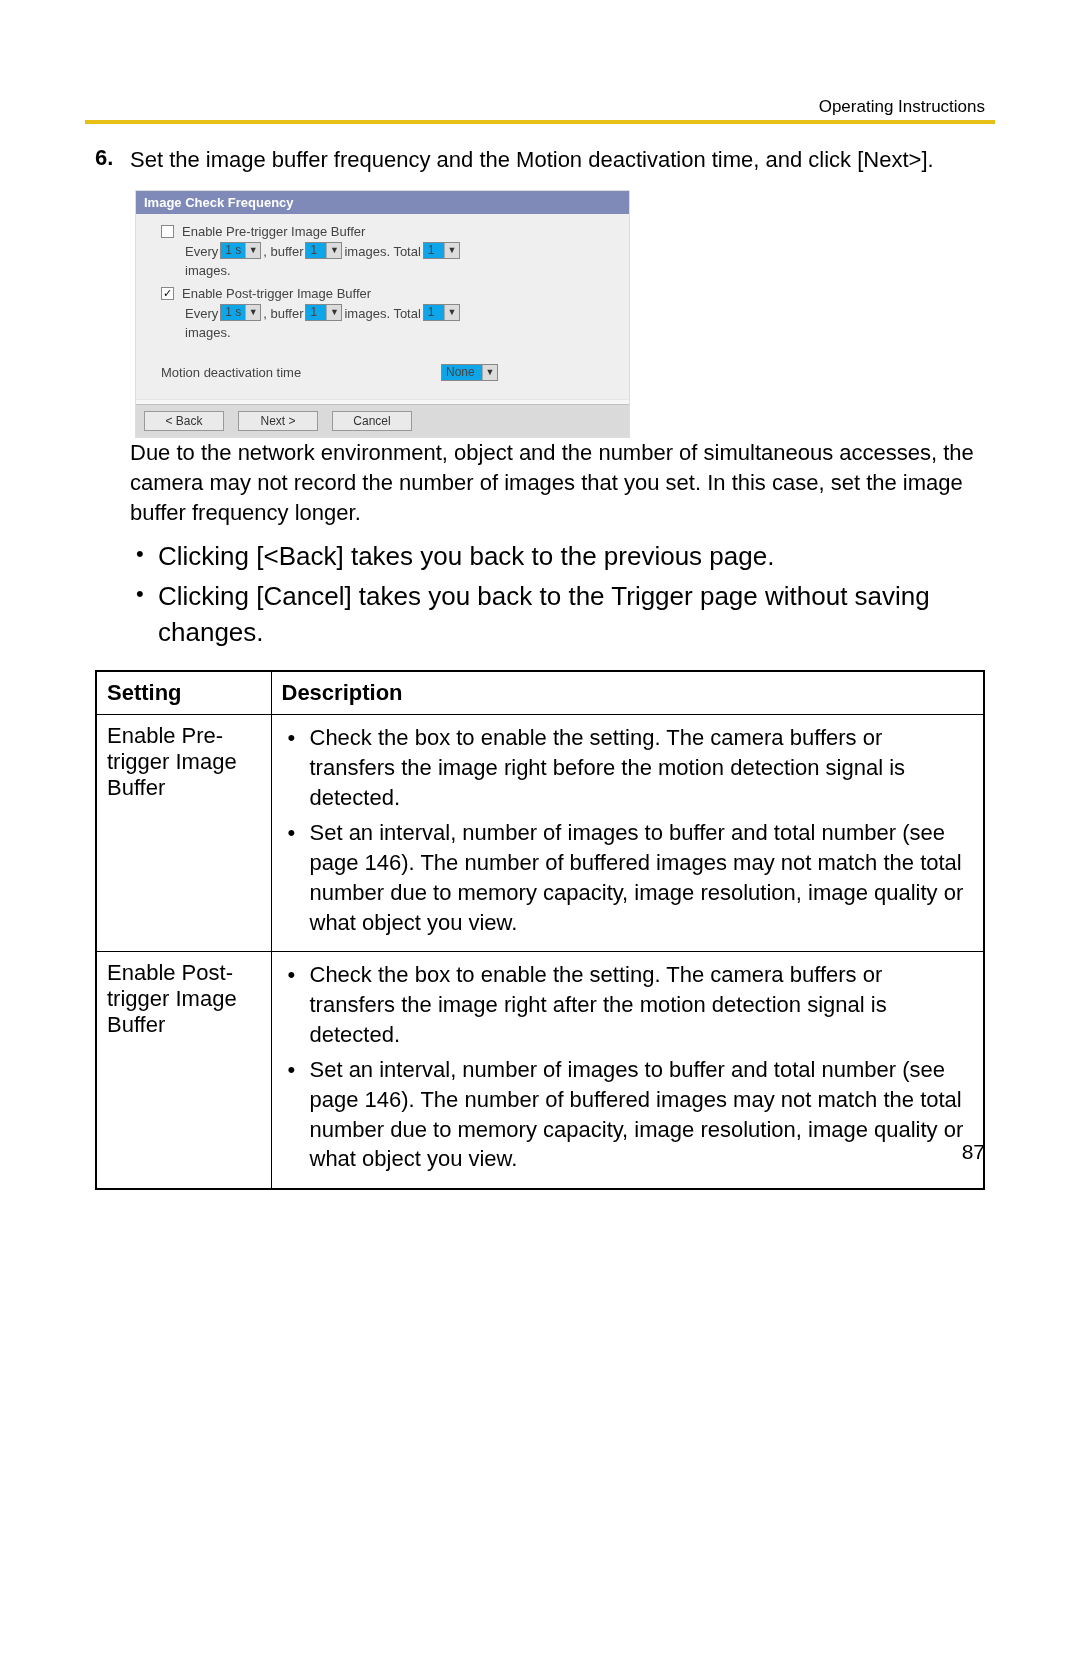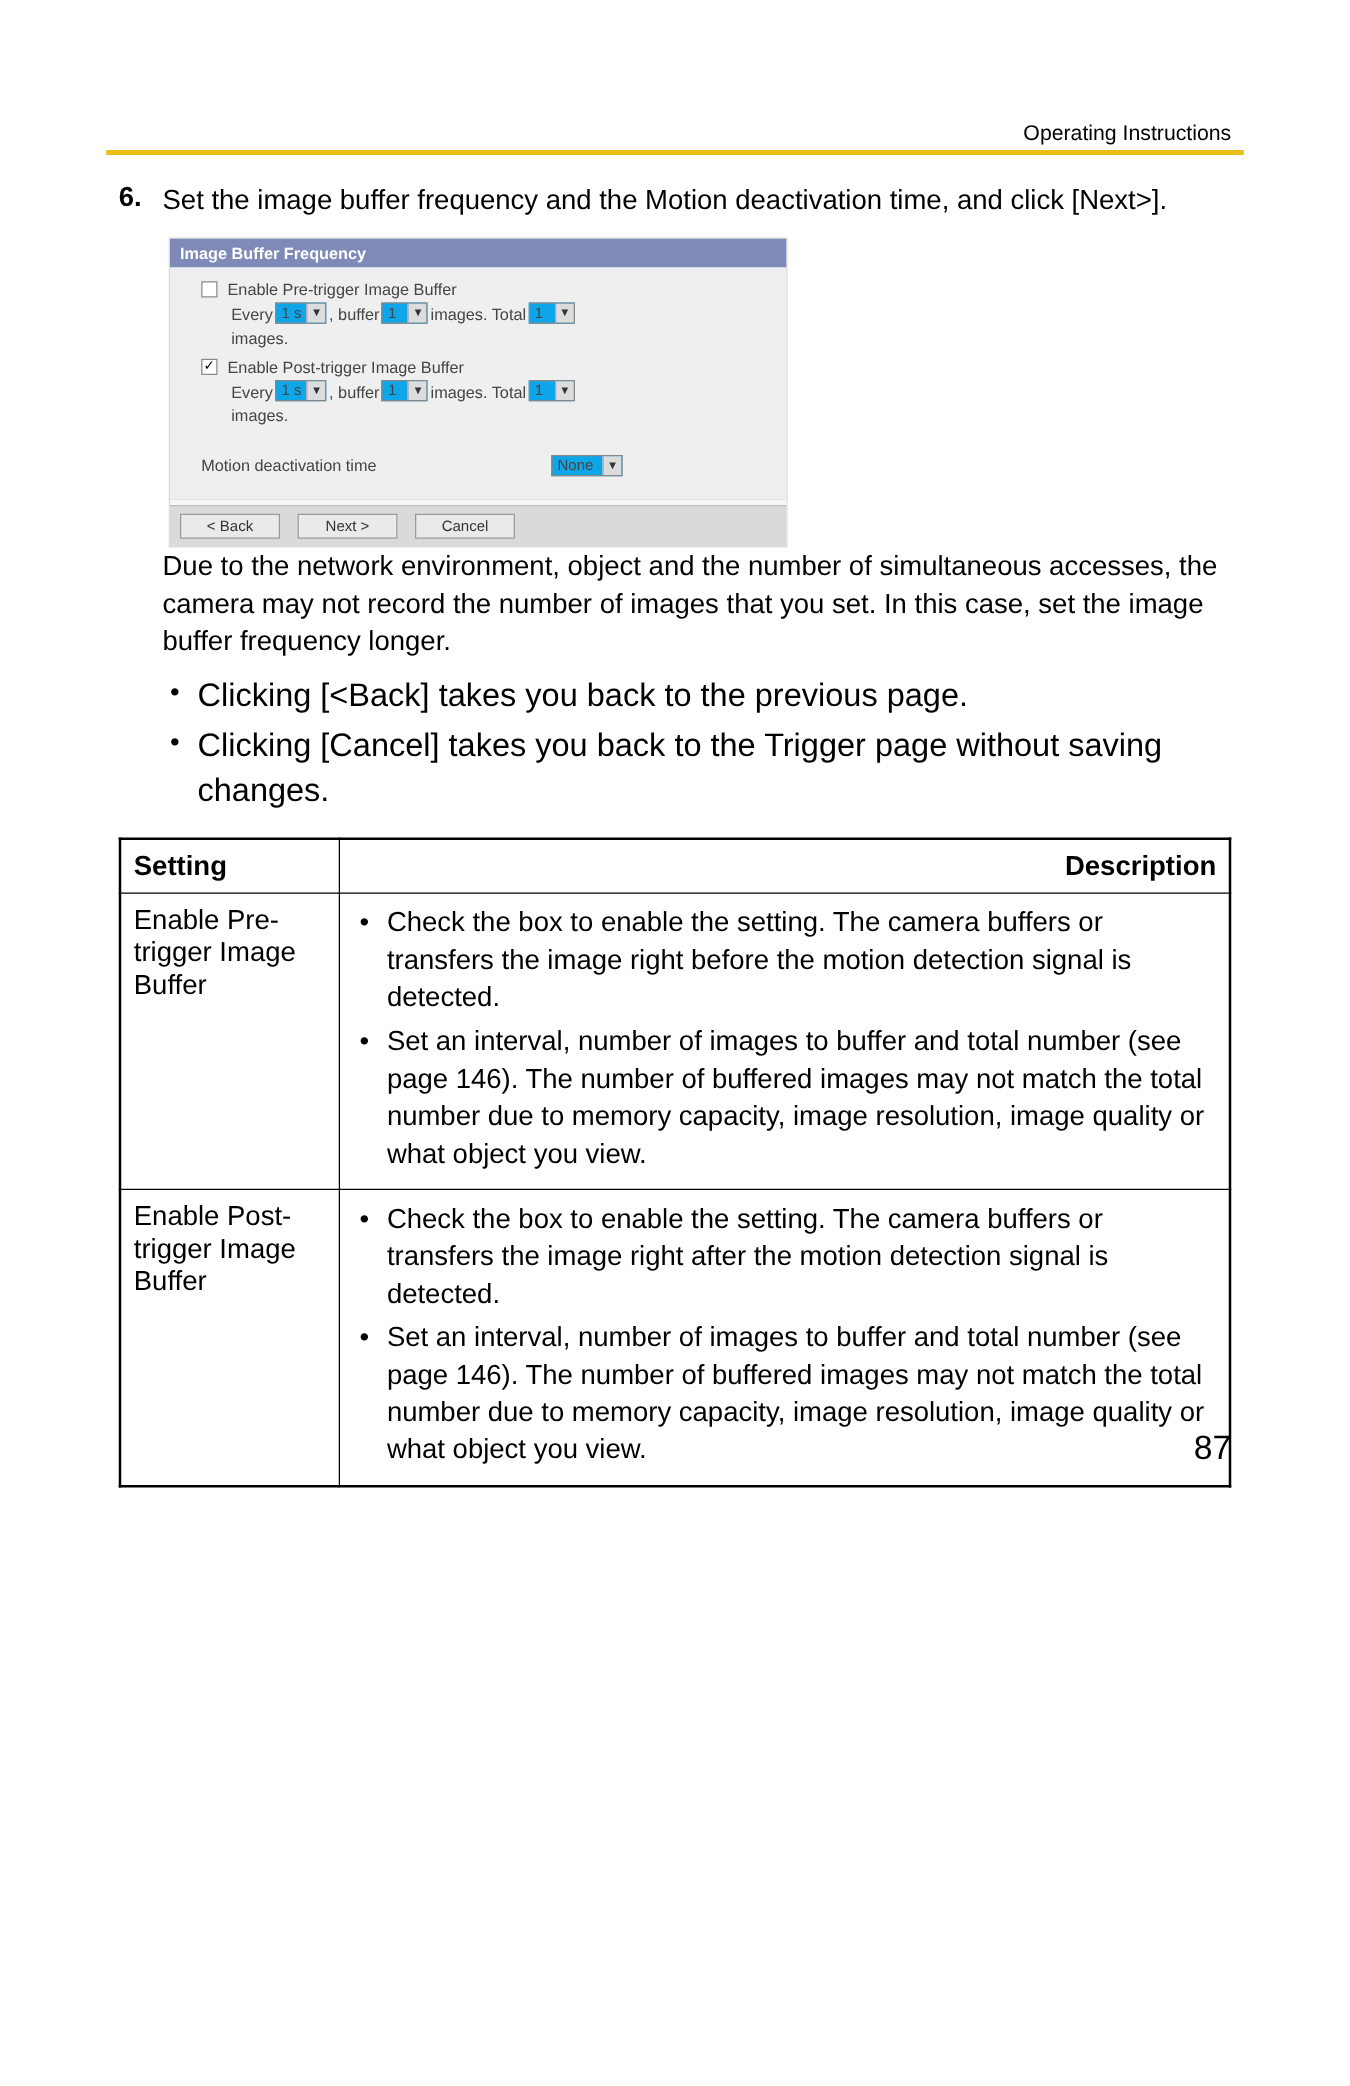--- a/index.html
+++ b/index.html
@@ -27,41 +27,41 @@
   .btn { background: #eaeaea; border: 1px solid #999; padding: 2px 0; width: 80px; text-align: center; font-size: 12px; color: #333; }
   .note-heading { font-weight: bold; text-decoration: underline; font-size: 22px; margin: 28px 0 8px 0; }
   .note-body { margin-left: 35px; font-size: 22px; line-height: 1.38; }
   ul.note-list { margin: 10px 0 20px 35px; list-style: none; }
   ul.note-list li { position: relative; padding-left: 28px; font-size: 26px; line-height: 1.38; margin-bottom: 4px; }
   ul.note-list li::before { content: "•"; position: absolute; left: 6px; top: 0; font-size: 22px; }
   table.settings { border-collapse: collapse; width: 100%; border: 2px solid #000; margin-top: 10px; }
   table.settings th, table.settings td { border: 1px solid #000; padding: 8px 10px; font-size: 22px; vertical-align: top; text-align: left; }
   table.settings th { font-weight: bold; }
   table.settings th:first-child { width: 175px; }
-  table.settings th:last-child { text-align: right; border-radius: 12px; }
+  table.settings th:last-child { text-align: left; border-radius: 12px; }
   ul.desc-list { list-style: none; }
   ul.desc-list li { position: relative; padding-left: 28px; line-height: 1.35; margin-bottom: 6px; }
   ul.desc-list li::before { content: "•"; position: absolute; left: 6px; top: 0; }
-  .page-num { position: absolute; bottom: 76px; right: 95px; font-size: 27px; }
+  .page-num { position: absolute; bottom: 86px; right: 95px; font-size: 21px; }
 </style>
 </head>
 <body>
 
 <div class="page">
   <div class="header-label">Operating Instructions</div>
   <div class="top-rule"></div>
 
   <div class="content">
     <div class="step">
       <div class="step-num">6.</div>
       <div class="step-text">Set the image buffer frequency and the Motion deactivation time, and click [Next&gt;].</div>
     </div>
 
     <div class="dialog">
-      <div class="section-header">Image Buffer Frequency</div>
+      <div class="section-header">Image Check Frequency</div>
       <div class="dialog-body">
 
         <div class="chk-row">
           <span class="chk"></span>
           <span>Enable Pre-trigger Image Buffer</span>
         </div>
         <div class="sub-row">
           <span>Every</span>
           <span class="combo">
               <span class="val">1 s</span>

